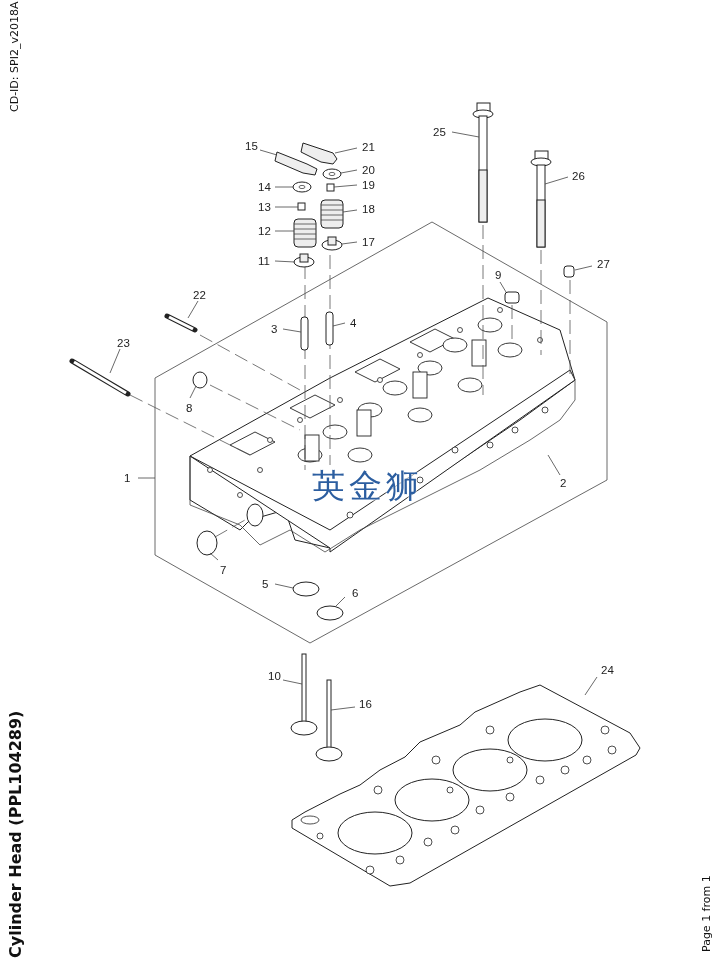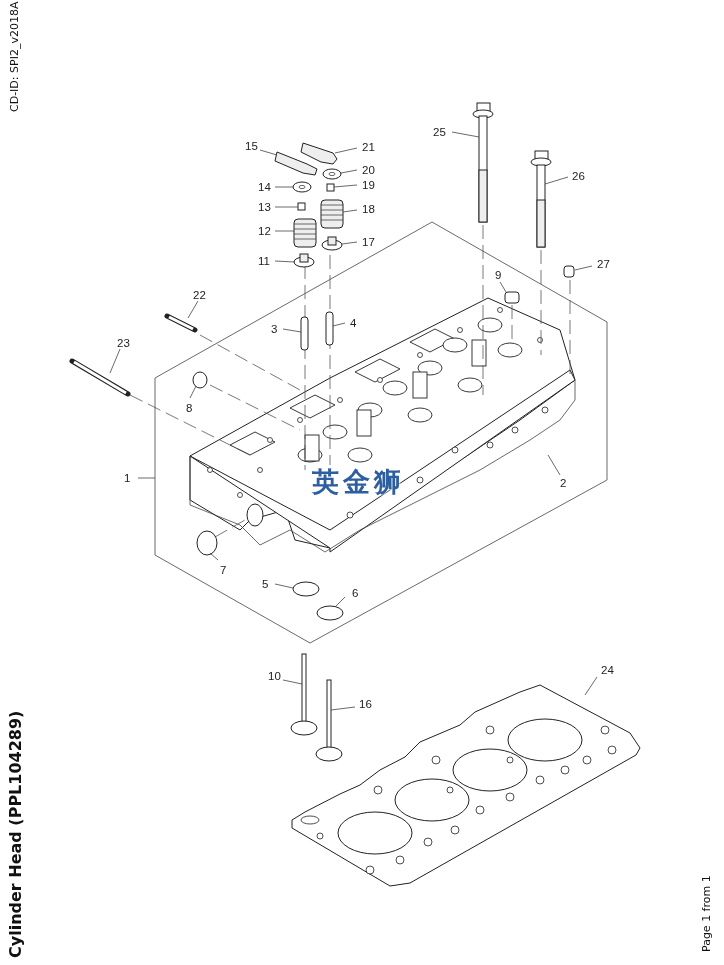--- a/index.html
+++ b/index.html
@@ -2,21 +2,21 @@
 <html><head>
 <meta charset="utf-8">
 <style>
   html, body { margin:0; padding:0; background:#ffffff; }
   body { width:724px; height:965px; position:relative; overflow:hidden; font-family:"Liberation Sans", sans-serif; }
   #diagram { position:absolute; left:0; top:0; width:724px; height:965px; }
   .side-text { position:absolute; white-space:nowrap; transform-origin:left top; color:#111; }
   .cd-id { left:8px; top:112px; transform:rotate(-90deg); font-size:11px; font-family:"DejaVu Sans", sans-serif; }
   .title { left:6px; top:958px; transform:rotate(-90deg); font-size:16px; font-weight:bold; font-family:"DejaVu Sans", sans-serif; }
   .page { left:700px; top:952px; transform:rotate(-90deg); font-size:11px; font-family:"DejaVu Sans", sans-serif; }
-  .watermark { position:absolute; left:312px; top:464px; font-size:27px; font-weight:bold; color:#2c5ea0; letter-spacing:4px; font-family:"DejaVu Sans", sans-serif; text-shadow:0 0 2px #fff, 0 0 3px #fff; }
+  .watermark { position:absolute; left:312px; top:464px; font-size:33px; font-weight:normal; color:#2c5ea0; letter-spacing:4px; font-family:"DejaVu Sans", sans-serif; text-shadow:0 0 2px #fff, 0 0 3px #fff; }
   svg text { font-family:"Liberation Sans", sans-serif; font-size:11.5px; fill:#222; }
   .ln { stroke:#444; stroke-width:0.8; fill:none; }
   .part { stroke:#222; stroke-width:1; fill:#fff; }
   .partg { stroke:#222; stroke-width:1; fill:#eee; }
   .dash { stroke:#555; stroke-width:0.8; fill:none; stroke-dasharray:14 6; }
 </style>
 </head>
 <body>
 
 <div class="side-text cd-id">CD-ID: SPI2_v2018A</div>

